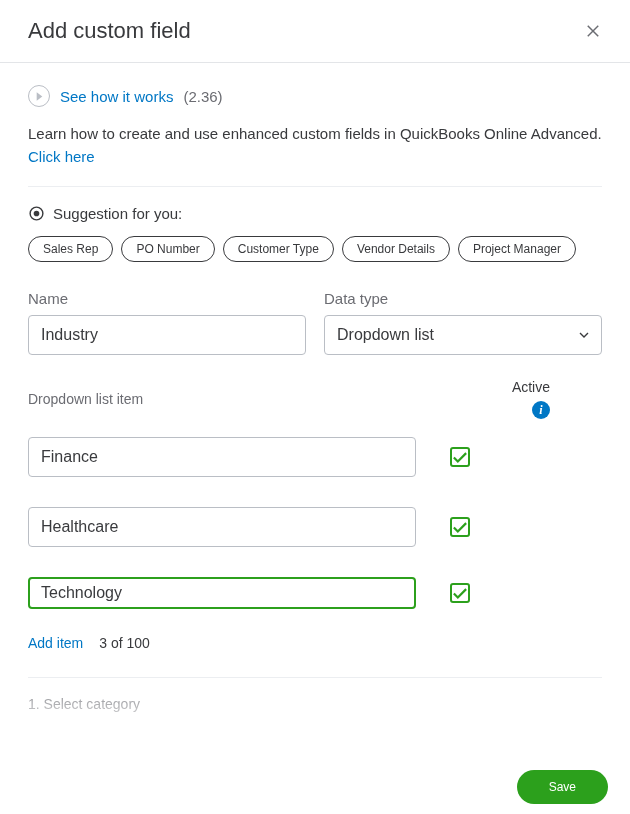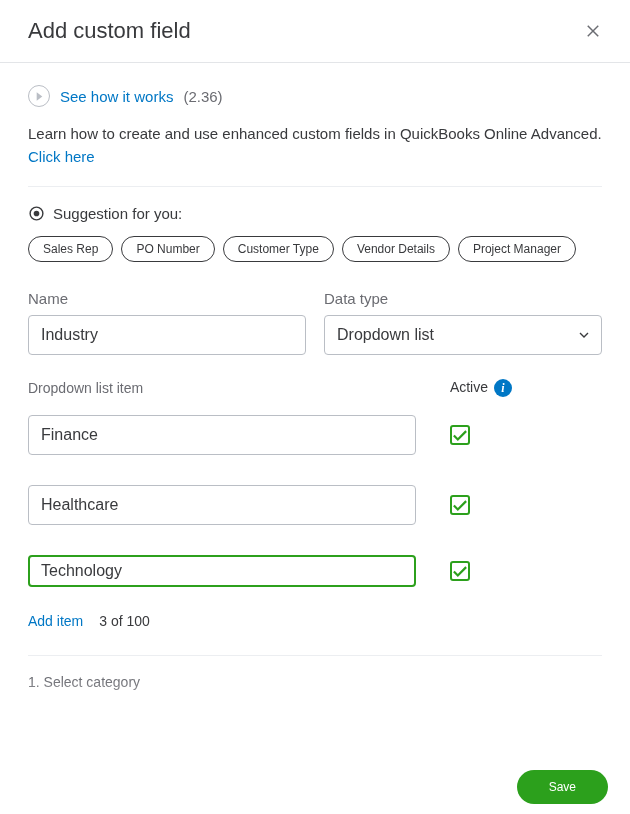--- a/index.html
+++ b/index.html
@@ -119,24 +119,25 @@
     display: flex;
     align-items: center;
     margin-bottom: 18px;
   }
   .list-header .lbl {
     font-size: 14px;
     color: #6b6c72;
   }
   .list-header .active-col {
     margin-left: auto;
-    margin-right: 90px;
-    display: flex; align-items: flex-start; gap: 6px;
+    margin-right: 52px;
+    display: flex; align-items: flex-end; gap: 6px;
     color: #393a3d;
     font-size: 14px;
+    flex-direction: column;
   }
   .info-badge {
     width: 18px; height: 18px;
     background: #0077c5;
     color: #fff;
     border-radius: 50%;
     display: flex; align-items: center; justify-content: center;
     font-style: italic;
     font-family: Georgia, serif;
     font-size: 12px;

